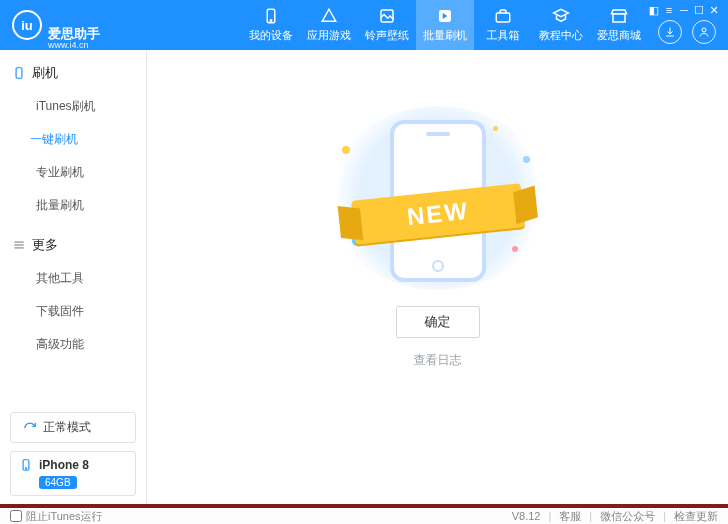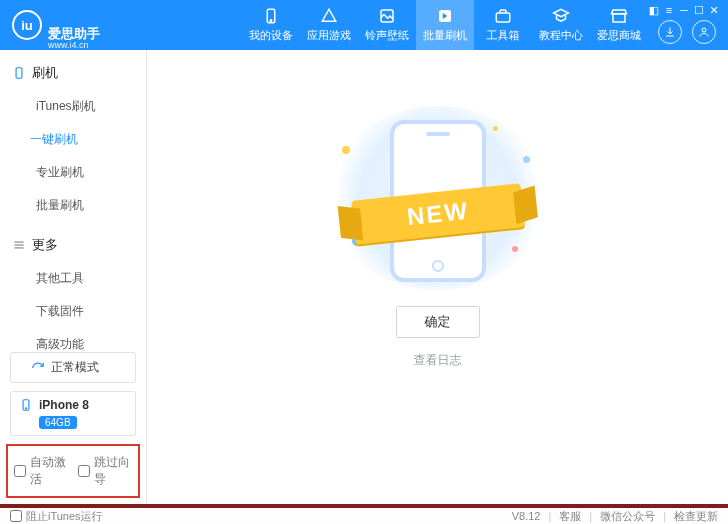--- a/index.html
+++ b/index.html
@@ -25,21 +25,21 @@
 
     .body-area { display: flex; height: 454px; }
     .sidebar { width: 147px; border-right: 1px solid #e6e6e6; background: #fff; display: flex; flex-direction: column; }
     .side-scroll { flex: 1; overflow: hidden; padding-top: 8px; }
     .side-group-header { display: flex; align-items: center; gap: 6px; padding: 6px 12px; font-size: 13px; color: #222; }
     .side-group-header .gicon { width: 14px; height: 14px; display: inline-flex; align-items: center; justify-content: center; }
     .side-list { margin: 2px 0 8px 0; }
     .side-item { padding: 8px 0 8px 36px; font-size: 12px; color: #555; cursor: pointer; }
     .side-item.active { color: #1e90ff; padding-left: 30px; }
 
-    .mode-box { margin: 0 10px 8px 10px; border: 1px solid #e2e2e2; border-radius: 3px; padding: 6px 20px; display: flex; align-items: center; gap: 6px; font-size: 12px; color: #444; }
+    .mode-box { margin: 0 10px 8px 10px; border: 1px solid #e2e2e2; border-radius: 3px; padding: 6px 12px; display: flex; align-items: center; gap: 6px; font-size: 12px; color: #444; }
     .device-box { margin: 0 10px 8px 10px; border: 1px solid #e2e2e2; border-radius: 3px; padding: 6px 8px; }
     .device-box .dname { display: flex; align-items: center; gap: 6px; font-weight: bold; color: #333; font-size: 12px; }
     .badge { display: inline-block; background: #1e90ff; color: #fff; border-radius: 3px; padding: 1px 6px; font-size: 10px; margin-top: 4px; margin-left: 20px; }
 
     .checkbox-row { border: 2px solid #d43a2f; margin: 0 6px 6px 6px; padding: 8px 6px; display: flex; gap: 10px; }
     .chk { display: flex; align-items: center; gap: 4px; color: #777; cursor: pointer; }
     .chk input { width: 12px; height: 12px; }
 
     .main { flex: 1; background: #fff; position: relative; }
     .content { padding-top: 56px; text-align: center; }
@@ -193,30 +193,20 @@
     </div>
     <div class="device-box">
       <div class="dname">
         <svg width="14" height="14" viewBox="0 0 24 24" fill="none" stroke="#1e90ff" stroke-width="2">
             <rect x="7" y="3" width="10" height="18" rx="2"></rect>
             <circle cx="12" cy="18" r="1" fill="#1e90ff"></circle>
           </svg>
         <span>iPhone 8</span>
       </div>
       <span class="badge">64GB</span>
-    </div>
-    <div class="checkbox-row">
-      <label class="chk">
-        <input type="checkbox" style="">
-        <span>自动激活</span>
-      </label>
-      <label class="chk">
-        <input type="checkbox" style="">
-        <span>跳过向导</span>
-      </label>
     </div>
   </div>
 
   <div class="main">
     <div class="content">
       <div class="illus-wrap">
         <div class="burst"></div>
         <span class="dot" style="width:8px;height:8px;background:#ffd24d;left:14px;top:40px;"></span>
         <span class="dot" style="width:10px;height:10px;background:#6fc7ff;left:24px;top:130px;"></span>
         <span class="dot" style="width:6px;height:6px;background:#ff9aa0;right:30px;top:140px;"></span>

